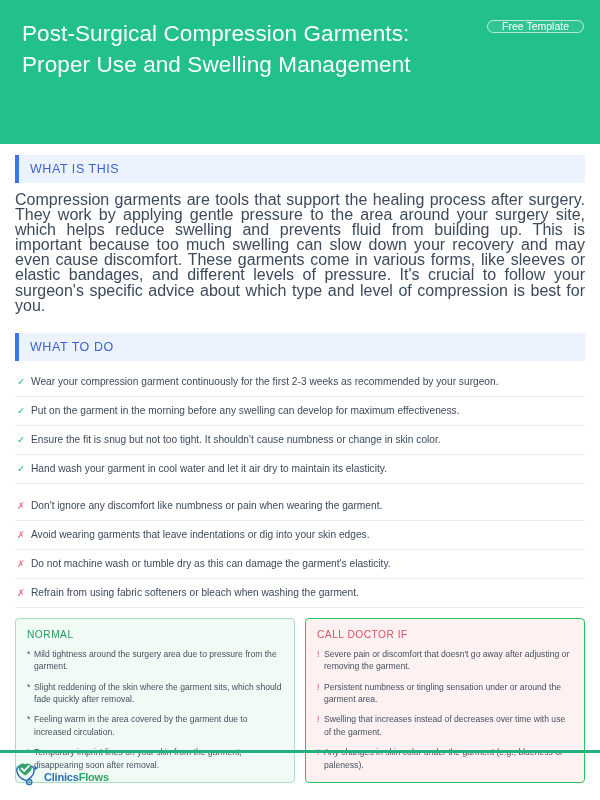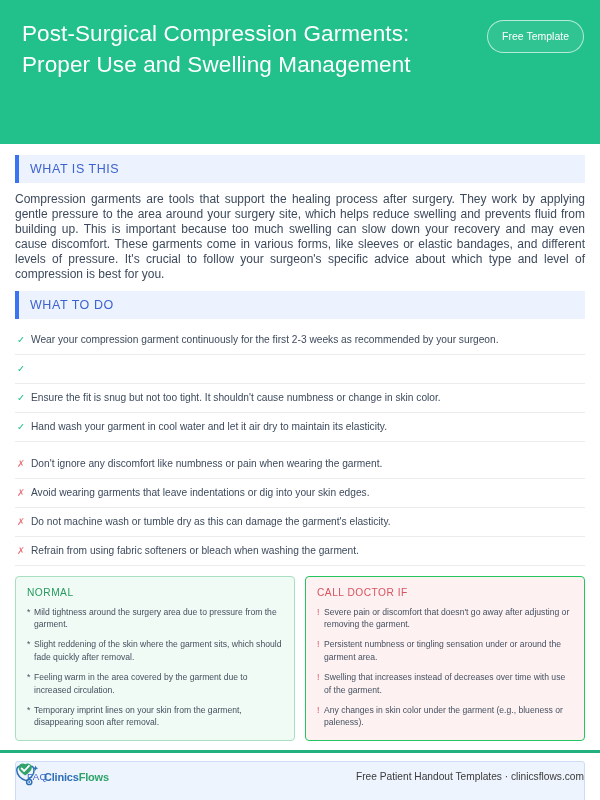--- a/index.html
+++ b/index.html
@@ -36,21 +36,21 @@
     max-width: 440px;
   }
   .badge {
     position: absolute;
     top: 20px;
     right: 16px;
     border: 1px solid rgba(255,255,255,0.65);
     border-radius: 999px;
     color: #ffffff;
     font-size: 10.5px;
-    padding: 10px 14px;
+    padding: 0 14px;
     line-height: 1;
     background: rgba(255,255,255,0.07);
     white-space: nowrap;
   }
 
   
   .body {
     padding: 11px 15px 0 15px;
   }
 
@@ -82,25 +82,25 @@
   .sec-head.blue .sec-bar { background: #3b74f0; }
   .sec-head.blue .sec-head-body { background: #edf3fe; }
   .sec-head.blue .sec-title { color: #3b62cf; }
 
   .sec-head.red .sec-bar { background: #e8737c; }
   .sec-head.red .sec-head-body { background: #fdeff0; }
   .sec-head.red .sec-title { color: #d8545f; }
 
   
   .para {
-    font-size: 12px;
+    font-size: 16px;
     line-height: 15.1px;
     color: #3d4a5c;
     text-align: justify;
-    padding: 2px 0 8px 0;
+    padding: 2px 0 20px 0;
   }
 
   
   .list { margin-bottom: 8px; }
   .list-item {
     display: flex;
     align-items: flex-start;
     font-size: 10.2px;
     line-height: 14px;
     color: #3d4a5c;
@@ -247,20 +247,21 @@
         <span class="sec-title">WHAT TO DO</span>
       </div>
     </div>
     <div class="list do">
       <div class="list-item">
         <span class="mk">✓</span>
         <span class="tx">Wear your compression garment continuously for the first 2-3 weeks as recommended by your surgeon.</span>
       </div>
       <div class="list-item">
         <span class="mk">✓</span>
+        <span class="tx">Put on the garment in the morning before any swelling can develop for maximum effectiveness.</span>
       </div>
       <div class="list-item">
         <span class="mk">✓</span>
         <span class="tx">Ensure the fit is snug but not too tight. It shouldn't cause numbness or change in skin color.</span>
       </div>
       <div class="list-item">
         <span class="mk">✓</span>
         <span class="tx">Hand wash your garment in cool water and let it air dry to maintain its elasticity.</span>
       </div>
     </div>
@@ -348,16 +349,15 @@
           <circle cx="13.2" cy="19" r="0.9" fill="#2c6fb5"></circle>
           <path d="M9.2 1.2 C6.6 -0.6 2.6 1.2 2.6 4.6 C2.6 8 6.6 10.8 9.2 12.6 C11.8 10.8 15.8 8 15.8 4.6 C15.8 1.2 11.8 -0.6 9.2 1.2 Z" fill="#2fa36a"></path>
           <path d="M5.6 5.4 L8.2 8 L13 2.8" fill="none" stroke="#ffffff" stroke-width="1.8" stroke-linecap="round" stroke-linejoin="round"></path>
           <path d="M19.6 2.6 L20.4 4.4 L22.2 5.2 L20.4 6 L19.6 7.8 L18.8 6 L17 5.2 L18.8 4.4 Z" fill="#2c6fb5"></path>
         </svg>
       </span>
       <span class="logo-words">
         <span class="c1">Clinics</span><span class="c2">Flows</span>
       </span>
     </div>
-    <div class="foot-text">Free Patient Handout Templates · clinicsflows.com</div>
   </div>
 
 </div>
 
 </body></html>

